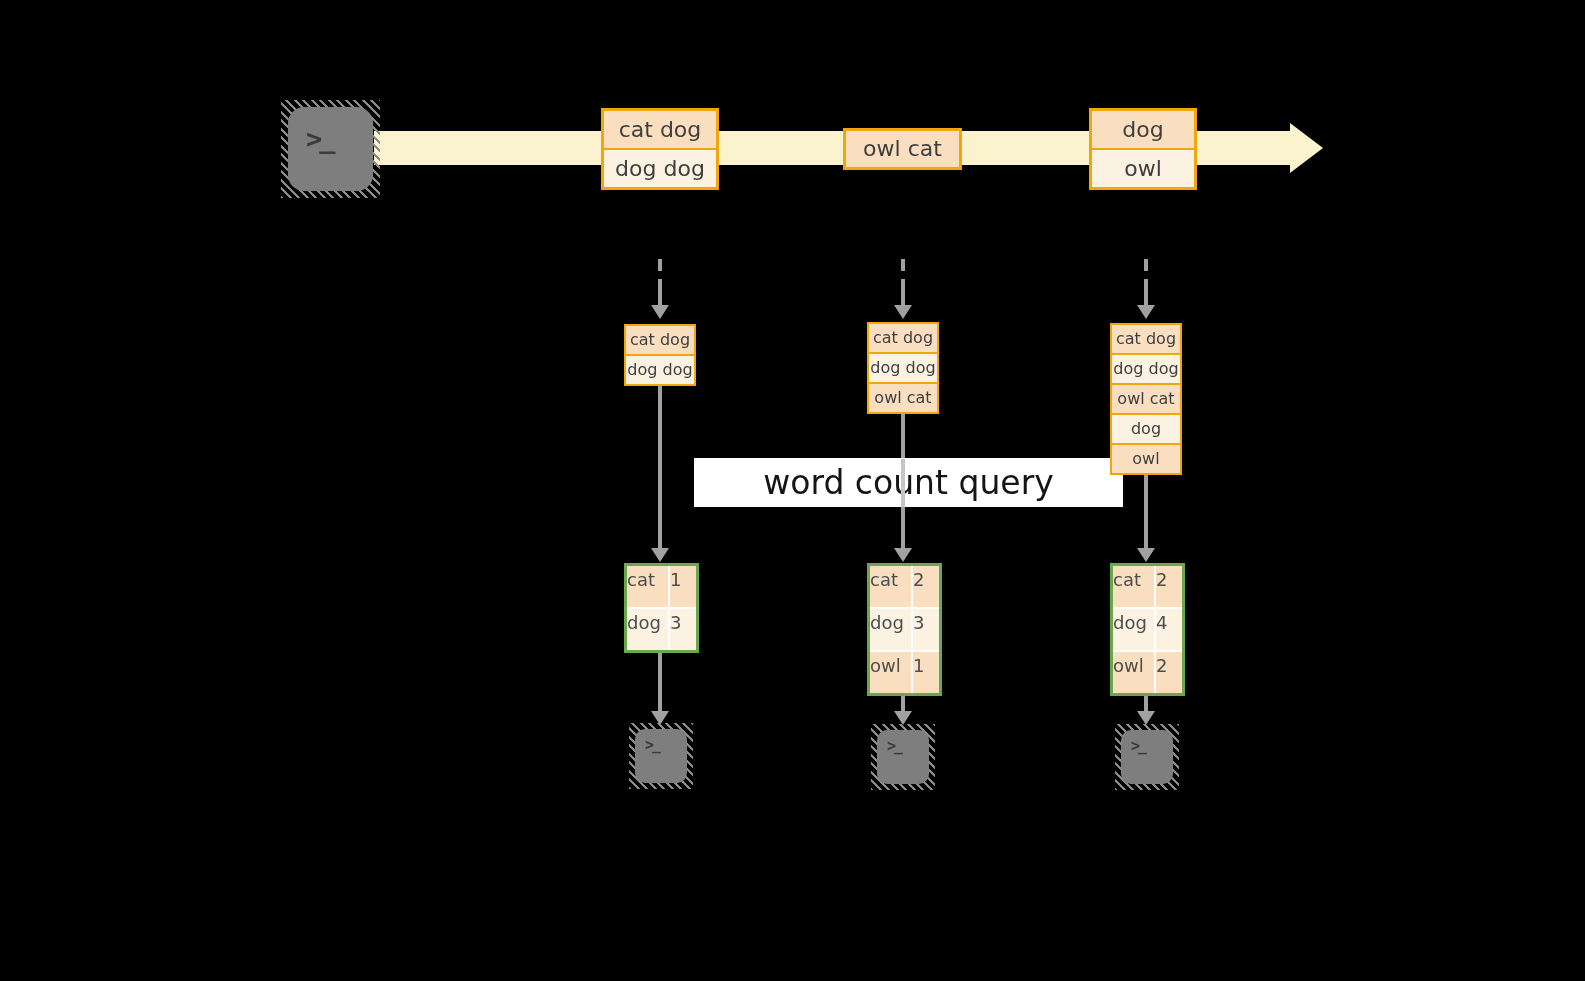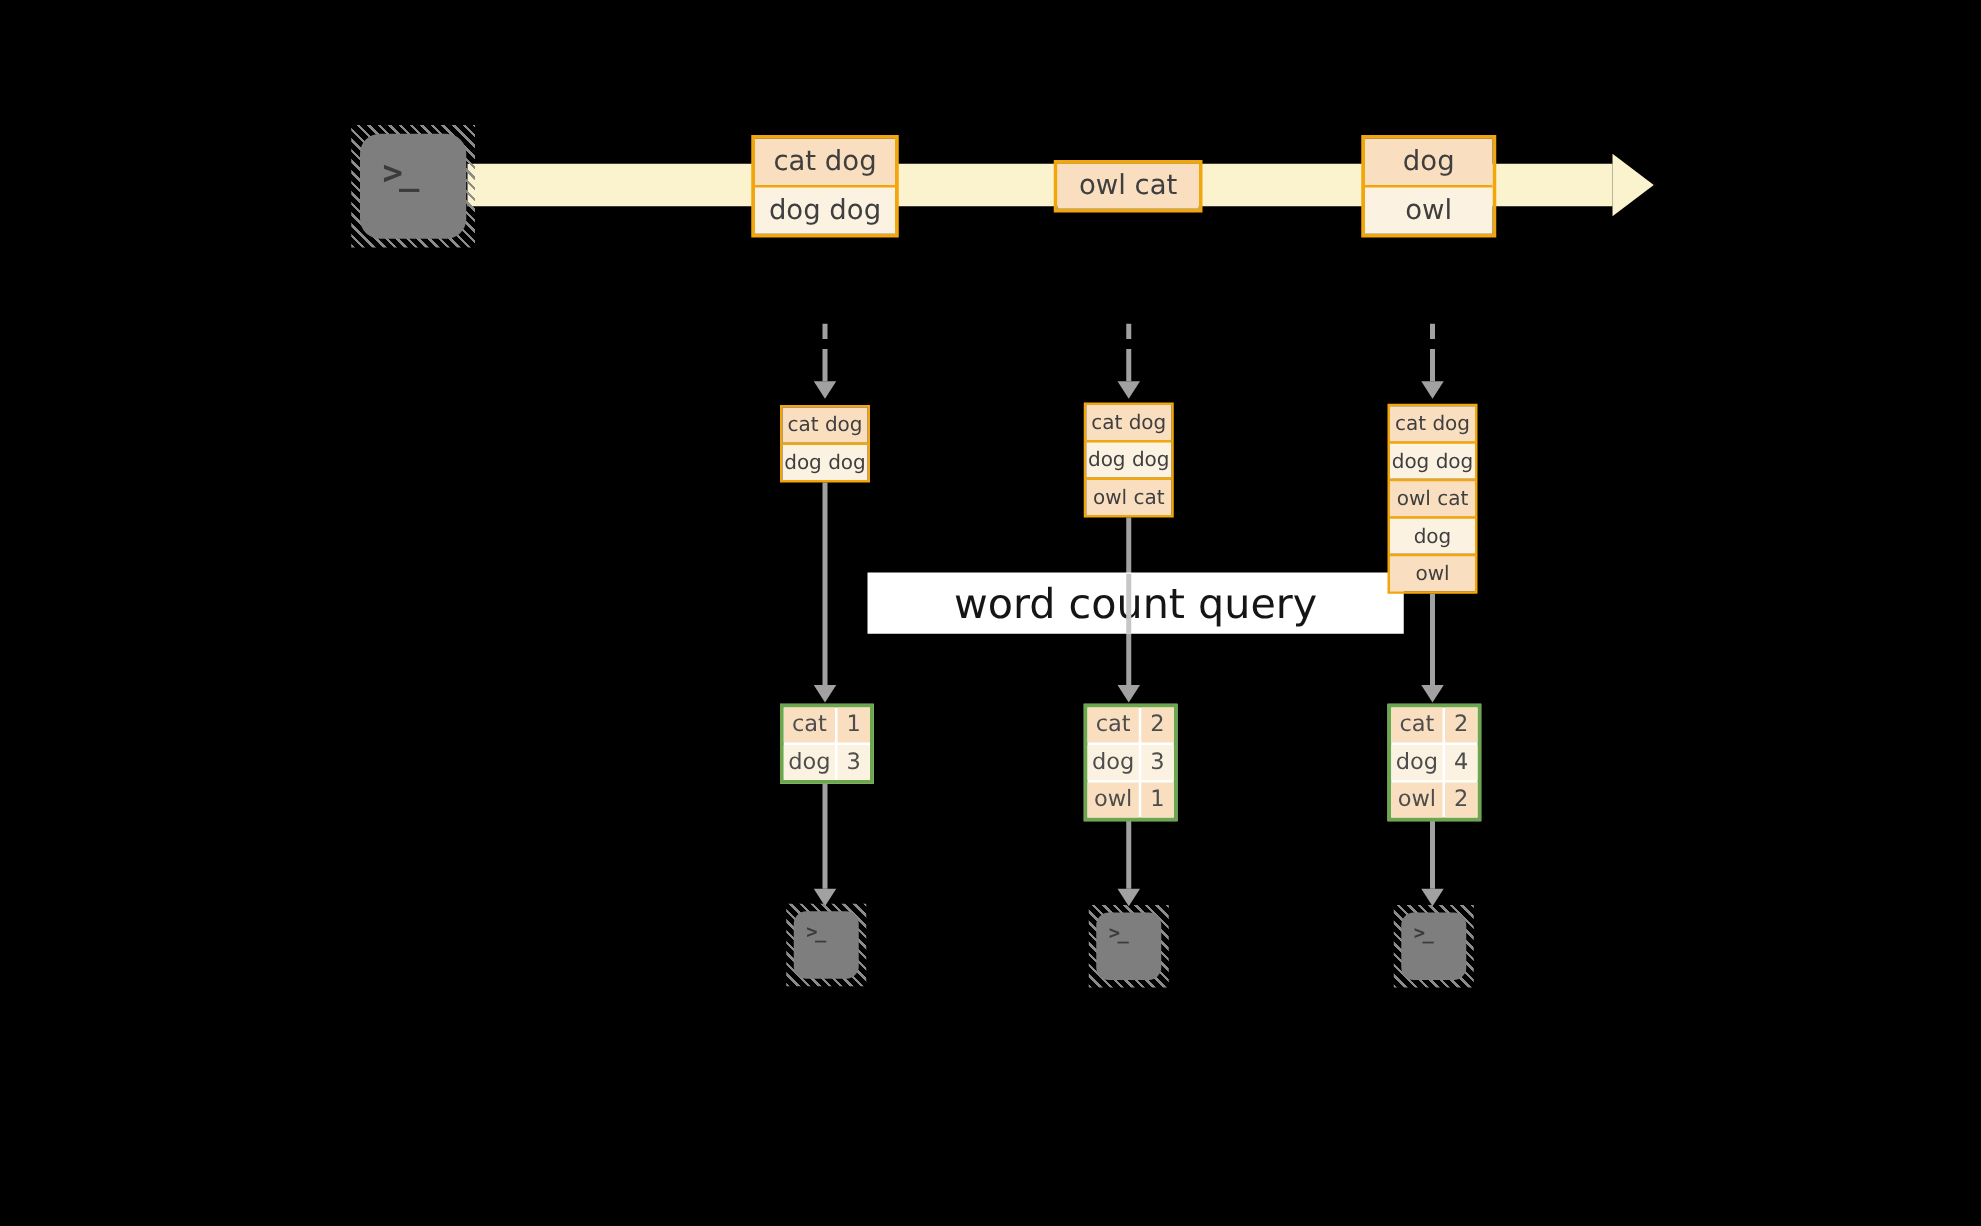--- a/index.html
+++ b/index.html
@@ -62,21 +62,21 @@
   .vline.under{z-index:1;}
   .vline.over-band{background:var(--graylight);z-index:4;}
 
   
   .qband{left:694px;top:458px;width:429px;height:49px;background:#FFFFFF;z-index:3;
          text-align:center;line-height:49px;font-size:33px;color:#151515;}
 
   
   .gtable{display:grid;grid-template-columns:1fr 26px;gap:2px;width:69px;
           background:#FFFFFF;border:3px solid var(--green);z-index:5;}
-  .gcell{height:28px;line-height:28px;text-align:center;font-size:18px;color:#4D4D4D;}
+  .gcell{height:41px;line-height:28px;font-size:18px;color:#4D4D4D;}
 </style>
 </head>
 <body>
 
 <div class="canvas">
 
   <div class="abs band"></div>
   <div class="abs band-head"></div>
 
   <div class="abs term term-big" style="left:281px;top:100px;">

